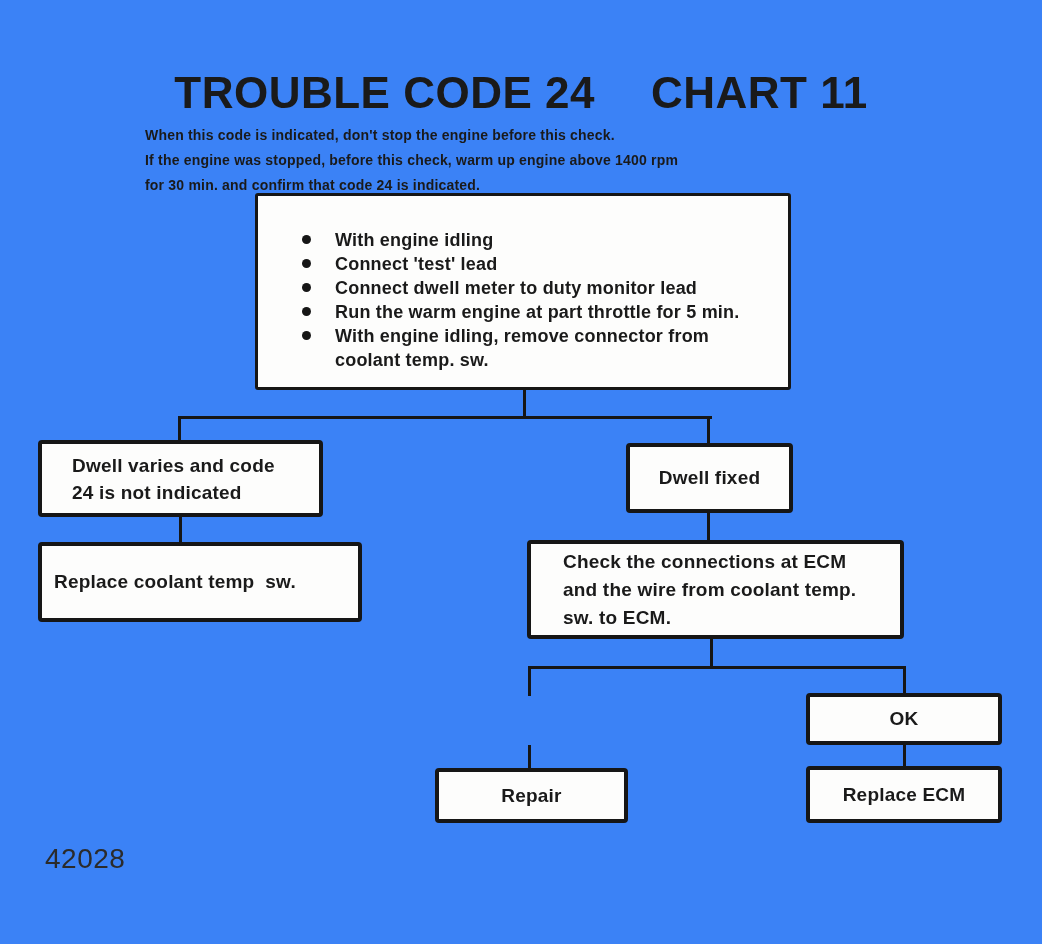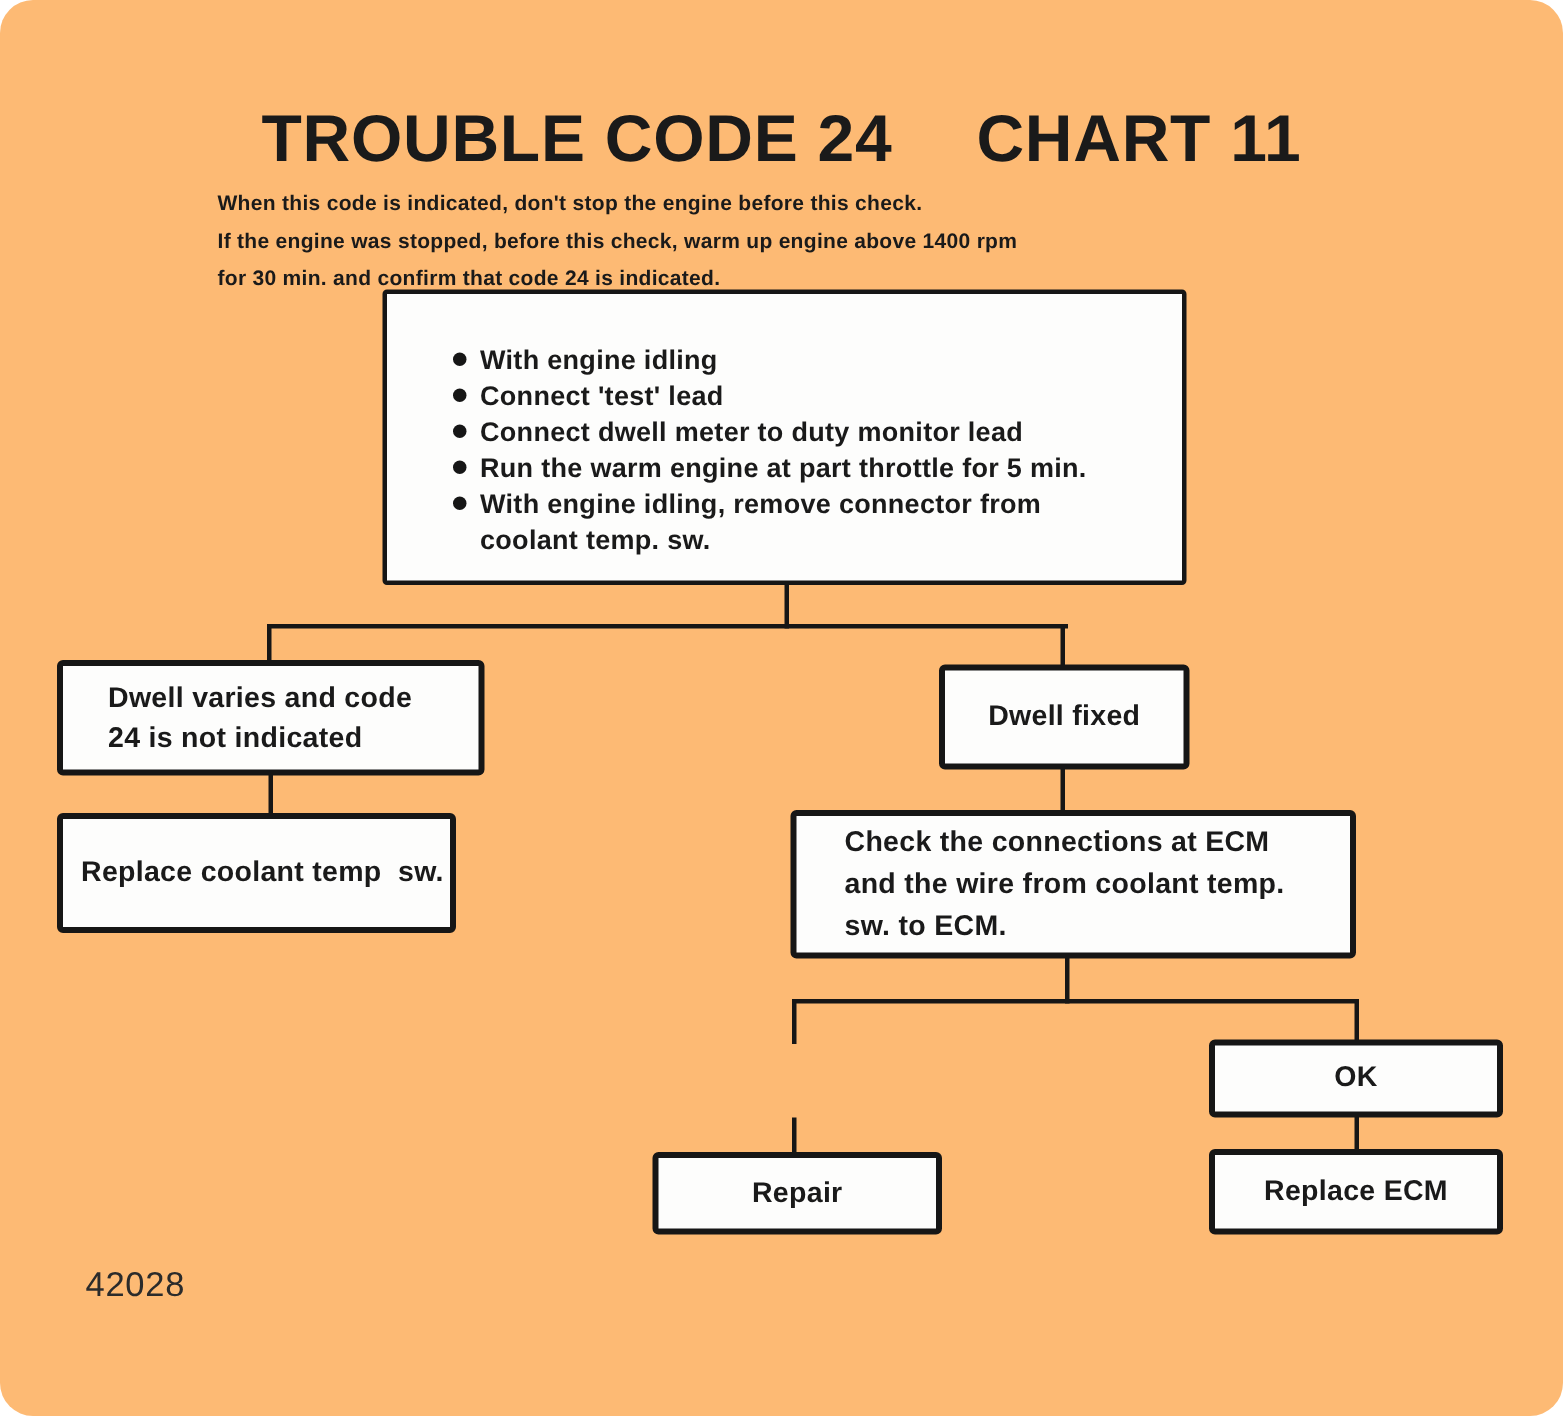--- a/index.html
+++ b/index.html
@@ -3,24 +3,23 @@
 <meta charset="utf-8">
 <style>
   * { margin: 0; padding: 0; box-sizing: border-box; }
   html, body { background: #ffffff; }
   body { font-family: "Liberation Sans", sans-serif; }
 
   .page {
     position: relative;
     width: 1042px;
     height: 944px;
-    background: #fdba74;
+    background: #3b82f6;
     color: #1a1a1a;
     overflow: hidden;
-    border-radius: 22px;
   }
 
   
   .title-row {
     position: absolute;
     top: 68px; left: 0;
     width: 1042px;
     display: flex;
     justify-content: center;
     column-gap: 56px;
@@ -65,21 +64,21 @@
     border-radius: 3px;
     background: #fdfdfc;
   }
   .bullet-list {
     list-style: none;
     padding: 32px 10px 0 44px;
   }
   .bullet-item {
     display: flex;
     align-items: flex-start;
-    column-gap: 9px;
+    column-gap: 24px;
   }
   .bullet-dot {
     flex: 0 0 auto;
     width: 9px; height: 9px;
     margin-top: 7px;
     border-radius: 50%;
     background: #161616;
   }
   .bullet-text {
     font-size: 18px;
@@ -87,37 +86,36 @@
     line-height: 24px;
     letter-spacing: 0.2px;
     white-space: pre-wrap;
   }
 
   
   .con { position: absolute; background: #161616; }
 
   
   .node-dwell-varies   { left: 38px;  top: 440px; width: 285px; height: 77px; padding-left: 30px; line-height: 27px; }
-  .node-replace-cts    { left: 38px;  top: 542px; width: 266px; height: 80px; padding-left: 12px; }
+  .node-replace-cts    { left: 38px;  top: 542px; width: 324px; height: 80px; padding-left: 12px; }
   .node-dwell-fixed    { left: 626px; top: 443px; width: 167px; height: 70px; }
   .node-check          { left: 527px; top: 540px; width: 377px; height: 99px; padding-left: 32px; line-height: 28px; }
   .node-not-ok         { left: 435px; top: 694px; width: 193px; height: 53px; }
   .node-repair         { left: 435px; top: 768px; width: 193px; height: 55px; }
   .node-ok             { left: 806px; top: 693px; width: 196px; height: 52px; }
   .node-replace-ecm    { left: 806px; top: 766px; width: 196px; height: 57px; }
 
   
   .figure-number {
     position: absolute;
     left: 45px; top: 843px;
-    font-size: 23px;
+    font-size: 28px;
     font-weight: 400;
     color: #2b2b2b;
     letter-spacing: 0.5px;
-    margin-left: 12px;
   }
 </style>
 </head>
 <body>
 
 <div class="page">
 
   <div class="title-row">
     <span>TROUBLE CODE 24</span>
     <span>CHART 11</span>

